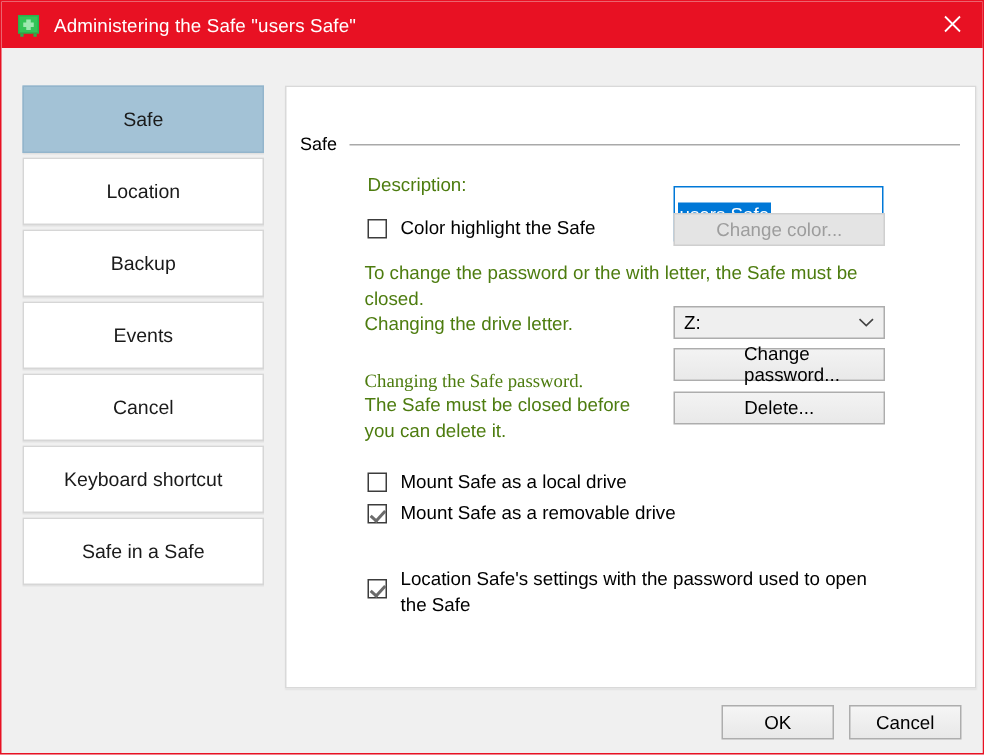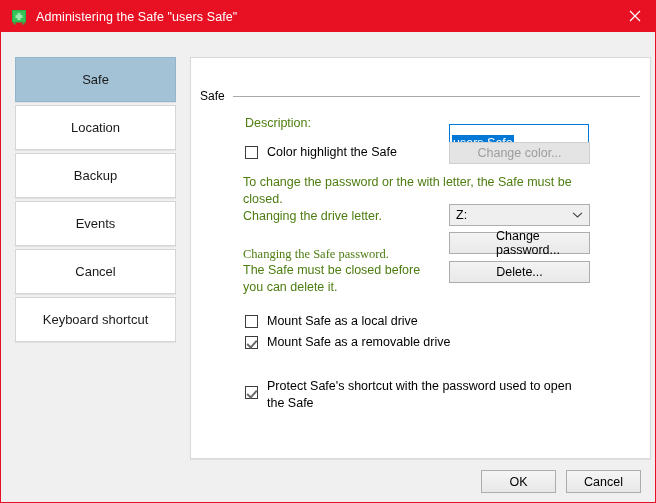--- a/index.html
+++ b/index.html
@@ -286,20 +286,23 @@
       </div>
       <div class="side-item">
         <span>Events</span>
       </div>
       <div class="side-item">
         <span>Cancel</span>
       </div>
       <div class="side-item">
         <span>Keyboard shortcut</span>
       </div>
+      <div class="side-item">
+        <span>Safe in a Safe</span>
+      </div>
     </div>
 
     <div id="content-panel">
 
       <div id="group-header">
         <span id="group-label">Safe</span>
         <span id="group-rule"></span>
       </div>
 
       <div class="row-label" style="left:54px; top:57px;">Description:</div>
@@ -335,21 +338,21 @@
         <span class="cb-box"></span>
         <span class="cb-label">Mount Safe as a local drive</span>
       </div>
       <div class="cb-row" style="left:54px; top:277px;">
         <span class="cb-box checked"></span>
         <span class="cb-label">Mount Safe as a removable drive</span>
       </div>
 
       <div class="cb-row" style="left:54px; top:320px; width:335px;">
         <span class="cb-box checked" style="margin-top:8px;"></span>
-        <span class="cb-label" style="line-height:17px;">Protect Safe's shortcut with the password used to open the Safe</span>
+        <span class="cb-label" style="line-height:17px;">Location Safe's settings with the password used to open the Safe</span>
       </div>
 
     </div>
 
     <div class="footer-btn" style="left:479px; top:438px;">OK</div>
     <div class="footer-btn" style="left:564px; top:438px;">Cancel</div>
 
   </div>
 </div>
 

